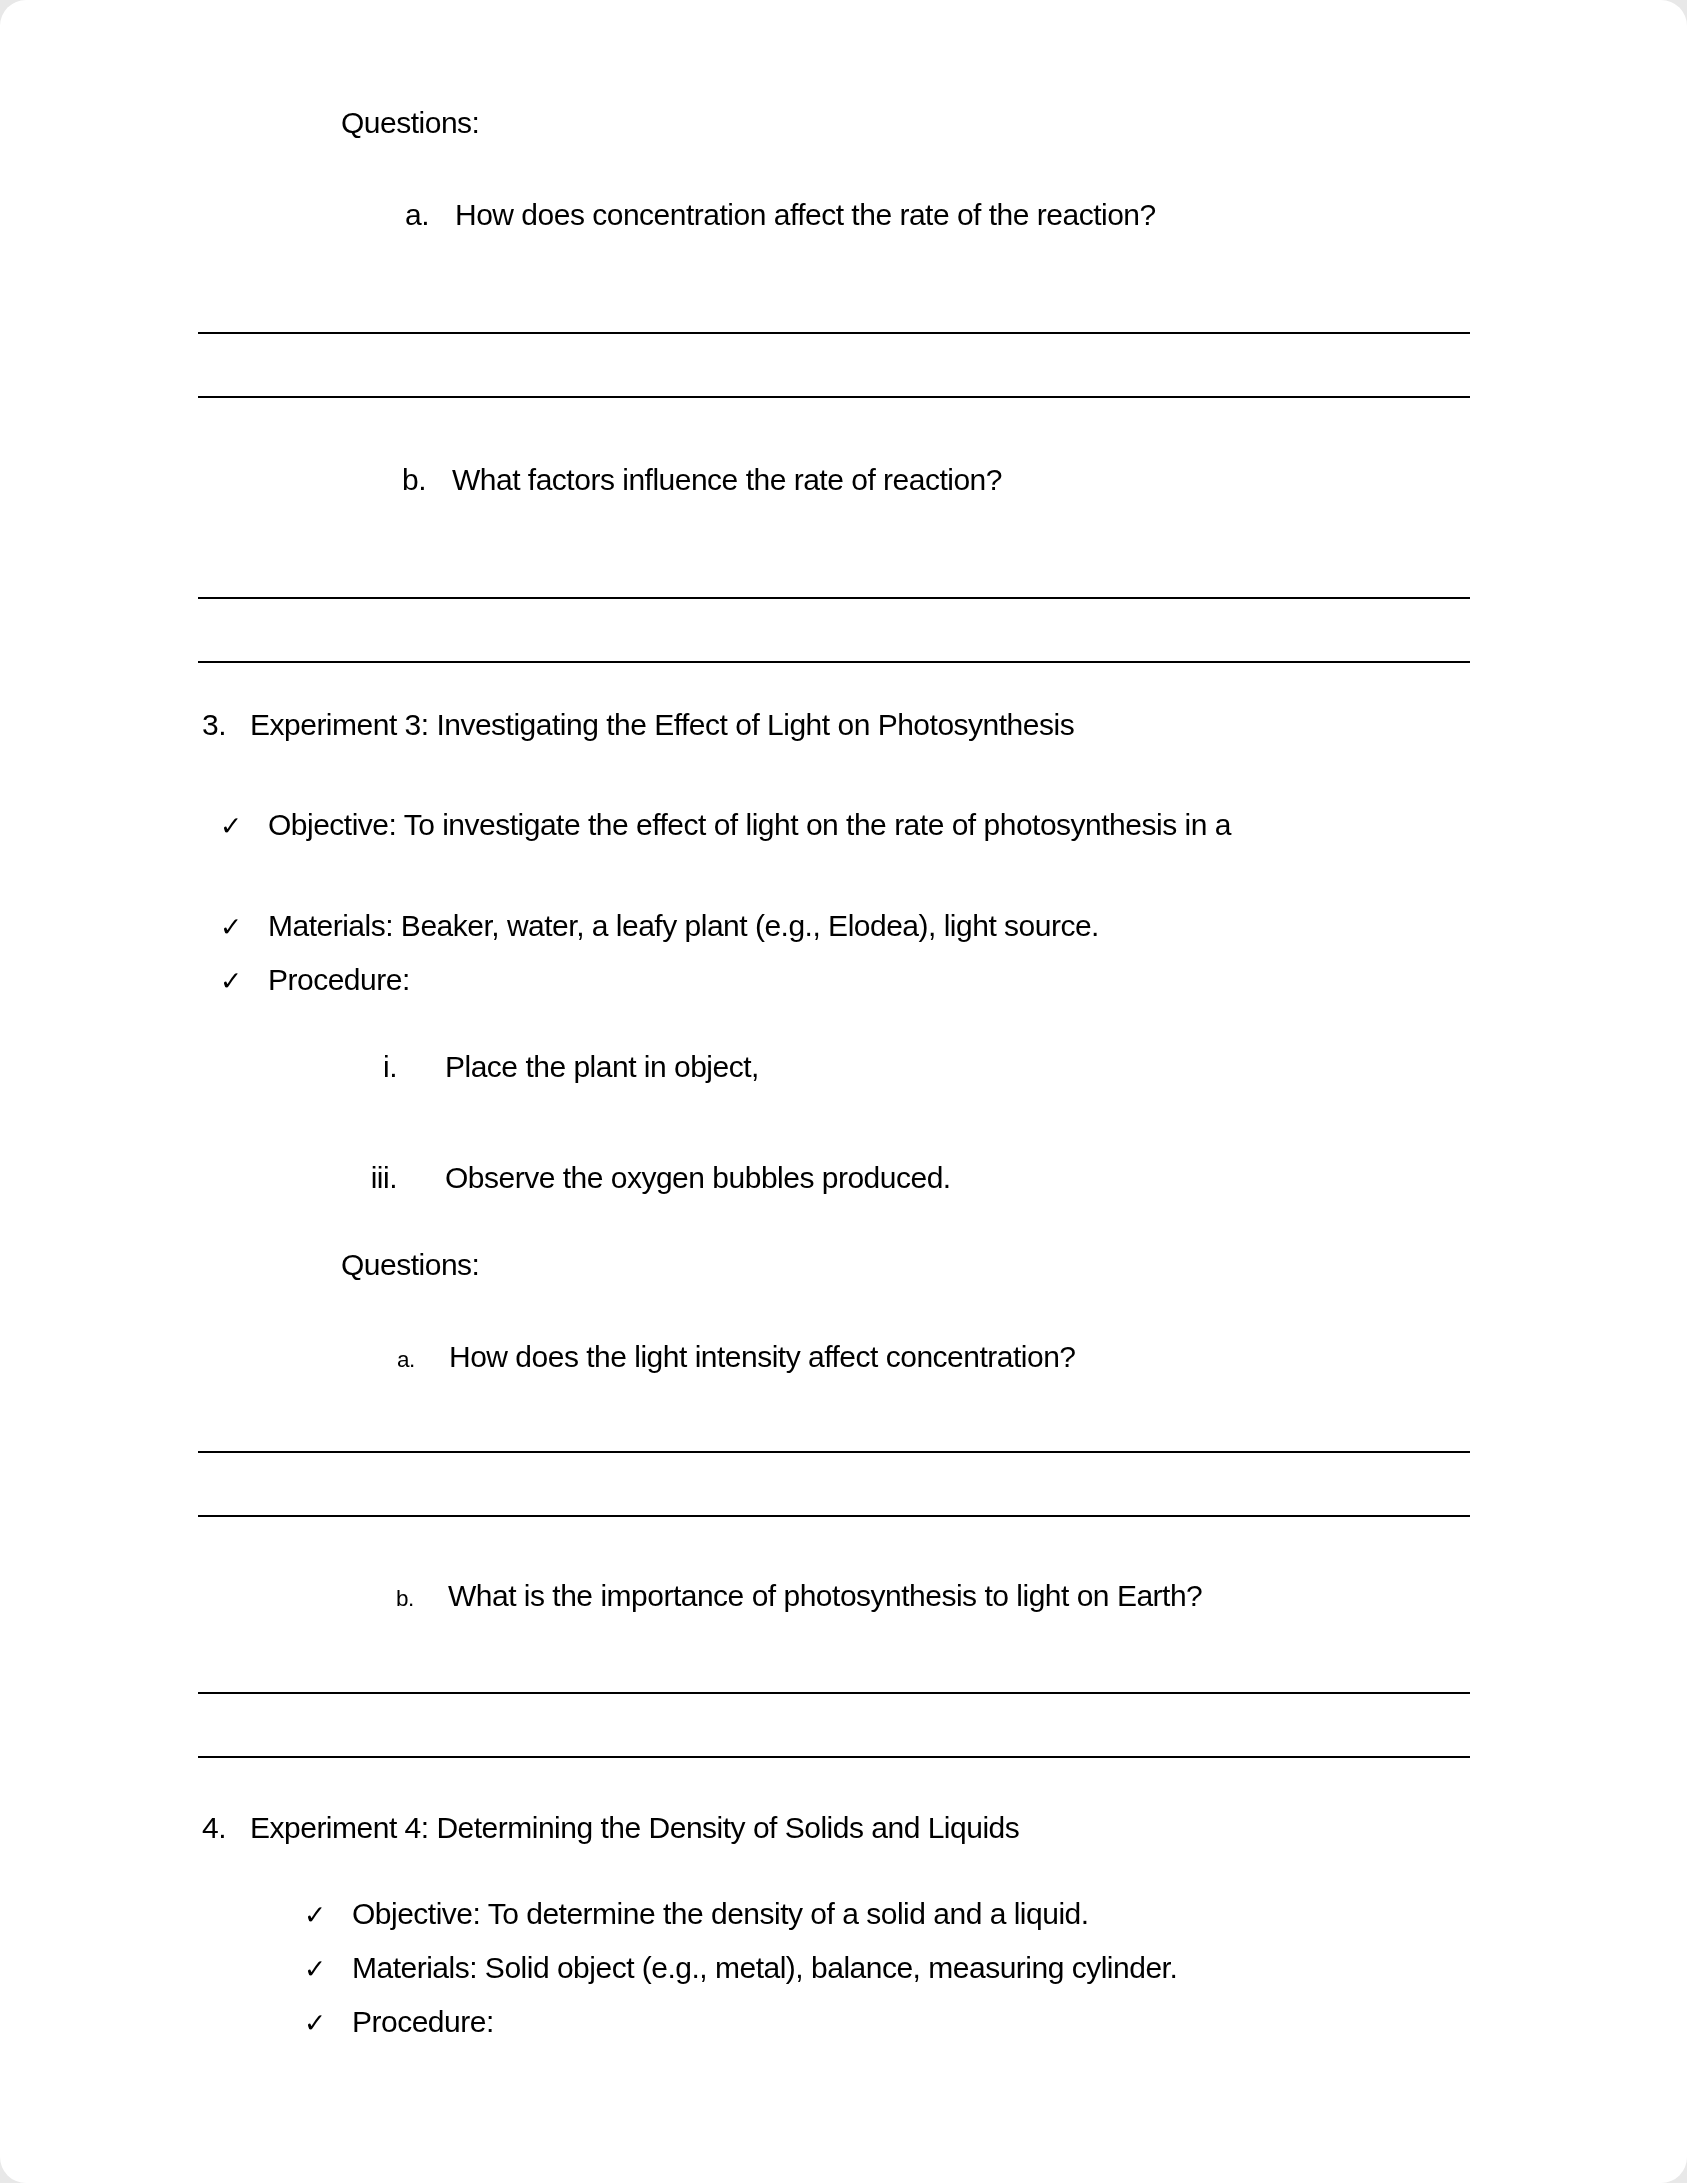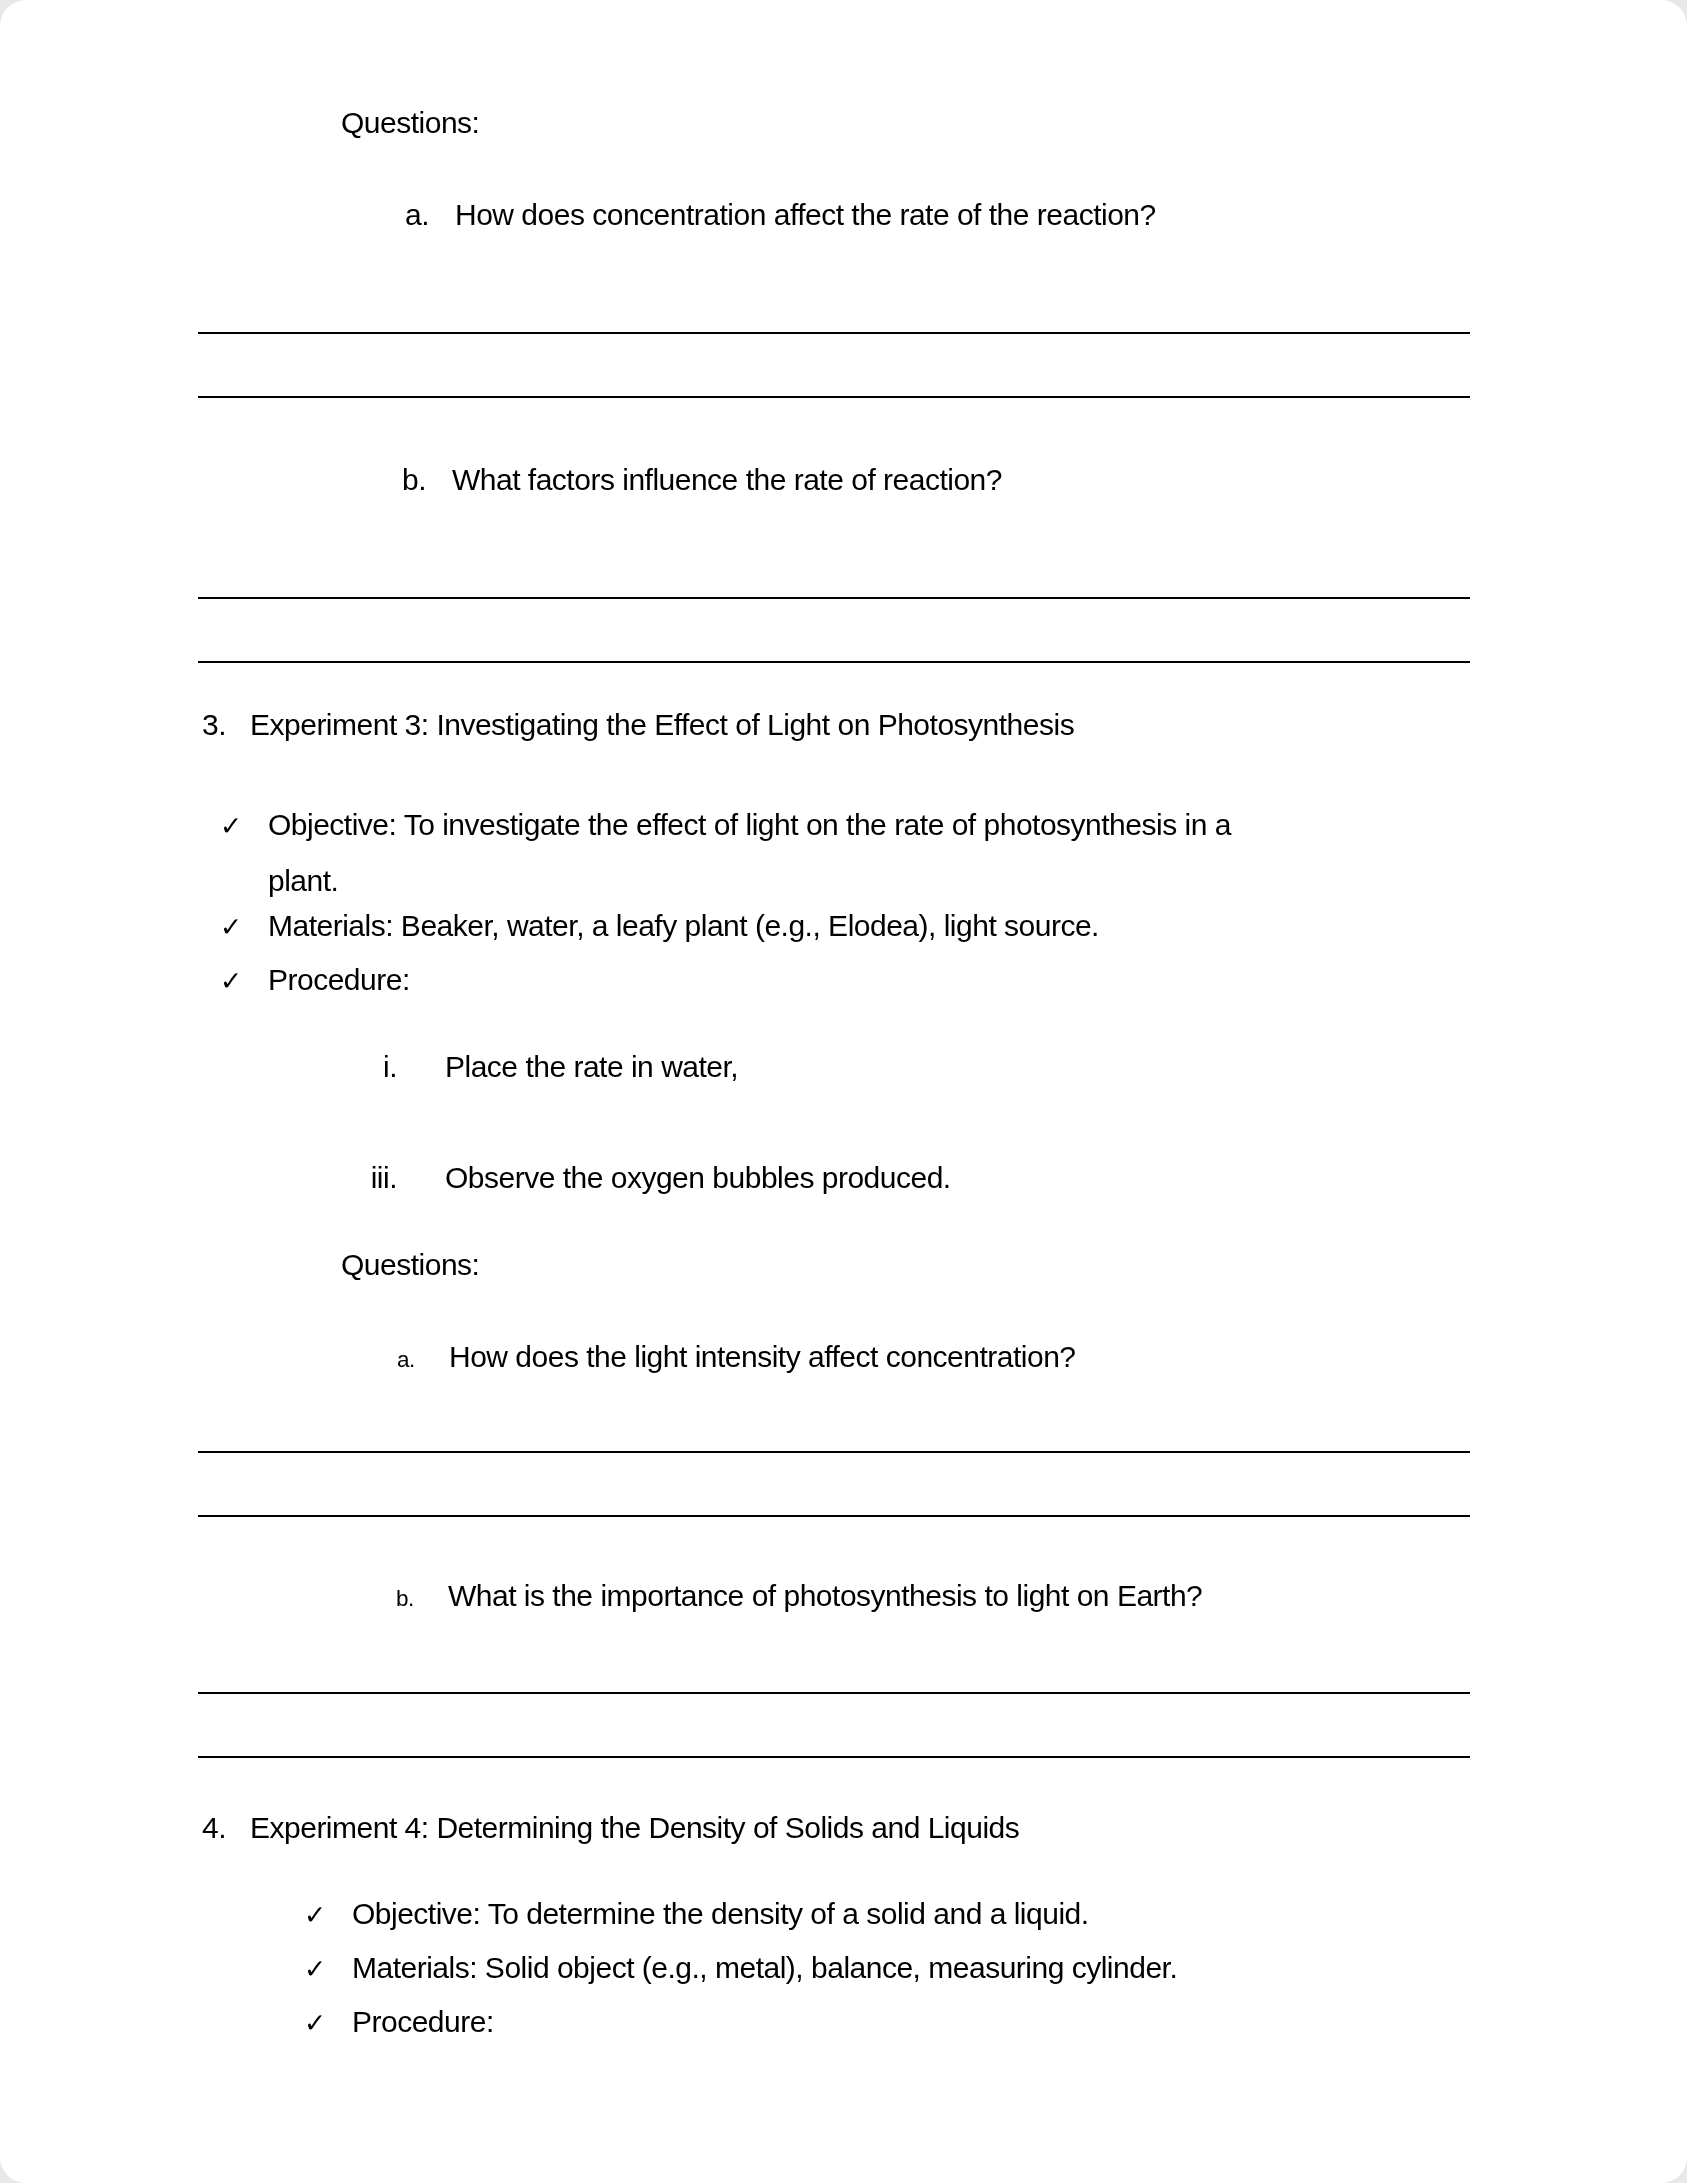--- a/index.html
+++ b/index.html
@@ -44,34 +44,33 @@
   <div class="ans-line" style="top:597px"></div>
   <div class="ans-line" style="top:661px"></div>
 
   <div class="row" style="left:202px;top:706px">
     <span class="exp-num">3.</span><span>Experiment 3: Investigating the Effect of Light on Photosynthesis</span>
   </div>
 
   <div class="row wrap2" style="left:220px;top:797px">
     <span class="check">✓</span><span class="check-text" style="width:1164px">
       <span style="display:block">Objective: To investigate the effect of light on the rate of photosynthesis in a</span>
-      <span style="display:block">plant.</span>
     </span>
   </div>
 
   <div class="row" style="left:220px;top:907px">
     <span class="check">✓</span><span>Materials: Beaker, water, a leafy plant (e.g., Elodea), light source.</span>
   </div>
 
   <div class="row" style="left:220px;top:961px">
     <span class="check">✓</span><span>Procedure:</span>
   </div>
 
   <div class="row" style="left:351px;top:1048px">
-    <span class="step-marker">i.</span><span>Place the rate in water,</span>
+    <span class="step-marker">i.</span><span>Place the plant in object,</span>
   </div>
   <div class="row" style="left:351px;top:1159px">
     <span class="step-marker">iii.</span><span>Observe the oxygen bubbles produced.</span>
   </div>
 
   <div class="row" style="left:341px;top:1246px">Questions:</div>
 
   <div class="row q-item small" style="left:397px;top:1338px">
     <span class="q-marker">a.</span><span>How does the light intensity affect concentration?</span>
   </div>

